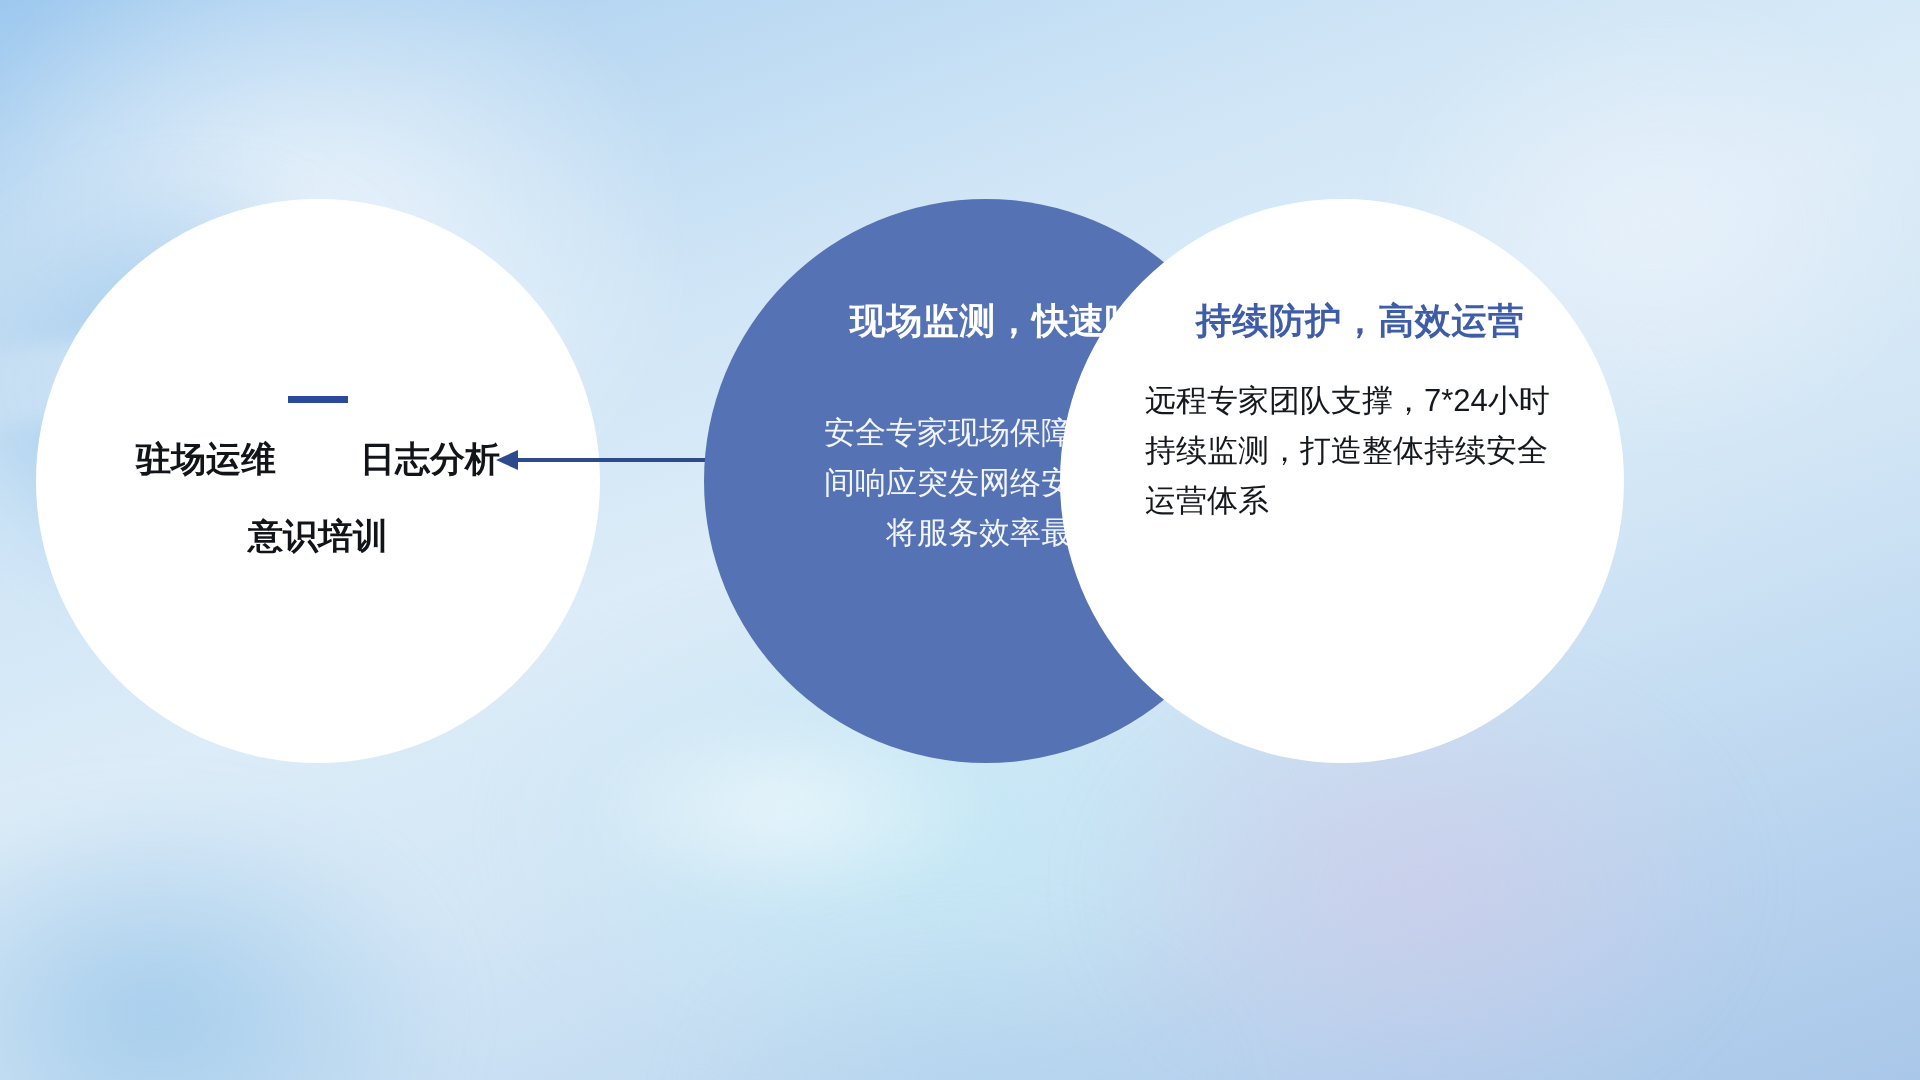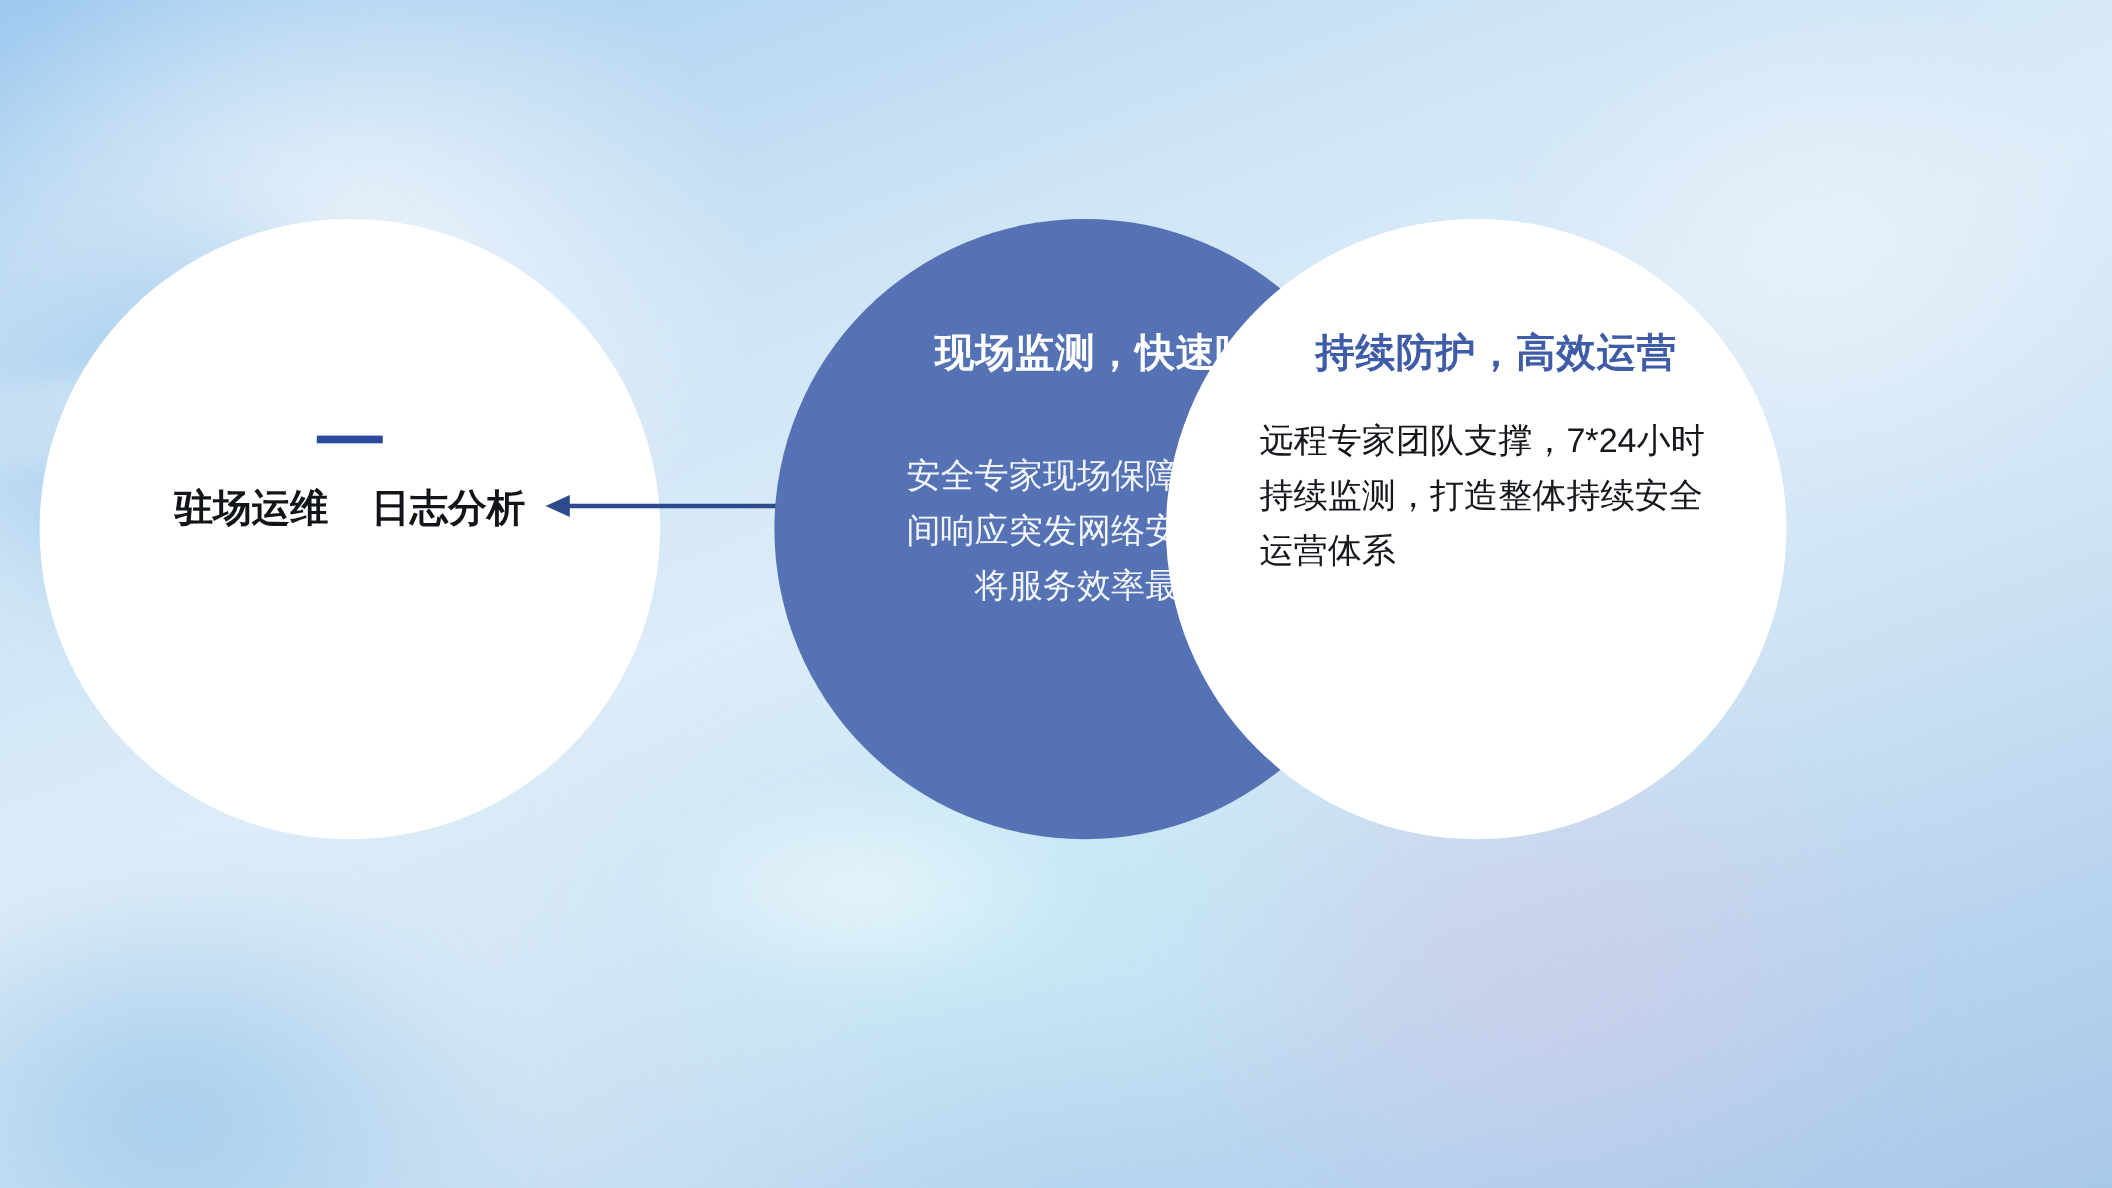--- a/index.html
+++ b/index.html
@@ -96,20 +96,21 @@
     background:#2c4a9c;
     margin-top:197px;
   }
   #circle-left .lines{
     margin-top:42px;
     text-align:center;
     color:#111418;
     font-weight:bold;
     font-size:35px;
     line-height:1.0;
+    font-family:Liberation Mono, monospace;
   }
   #circle-left .line{ white-space:pre; }
   #circle-left .line + .line{ margin-top:32px; }
   #circle-left .line.last{ margin-top:42px; }
 
   
   #circle-mid{
     left:704px; top:199px;
     width:564px; height:564px;
     background:#5572b4;
@@ -193,20 +194,21 @@
 
   <svg id="arrow" viewBox="0 0 240 80">
     <line x1="238" y1="40" x2="22" y2="40" stroke="#2c4a8c" stroke-width="4"></line>
     <polygon points="4,40 26,30 26,50" fill="#2c4a8c"></polygon>
   </svg>
 
   <div class="circle" id="circle-left">
     <div class="dash"></div>
     <div class="lines">
       <div class="line">驻场运维    日志分析</div>
+      <div class="line last">意识培训</div>
     </div>
   </div>
 
   <div class="circle" id="circle-mid">
     <div class="title">现场监测，快速响应</div>
     <div class="body">安全专家现场保障，最短时间响应突发网络安全事件，将服务效率最大化</div>
   </div>
 
   <div class="circle" id="circle-right">
     <div class="title">持续防护，高效运营</div>

